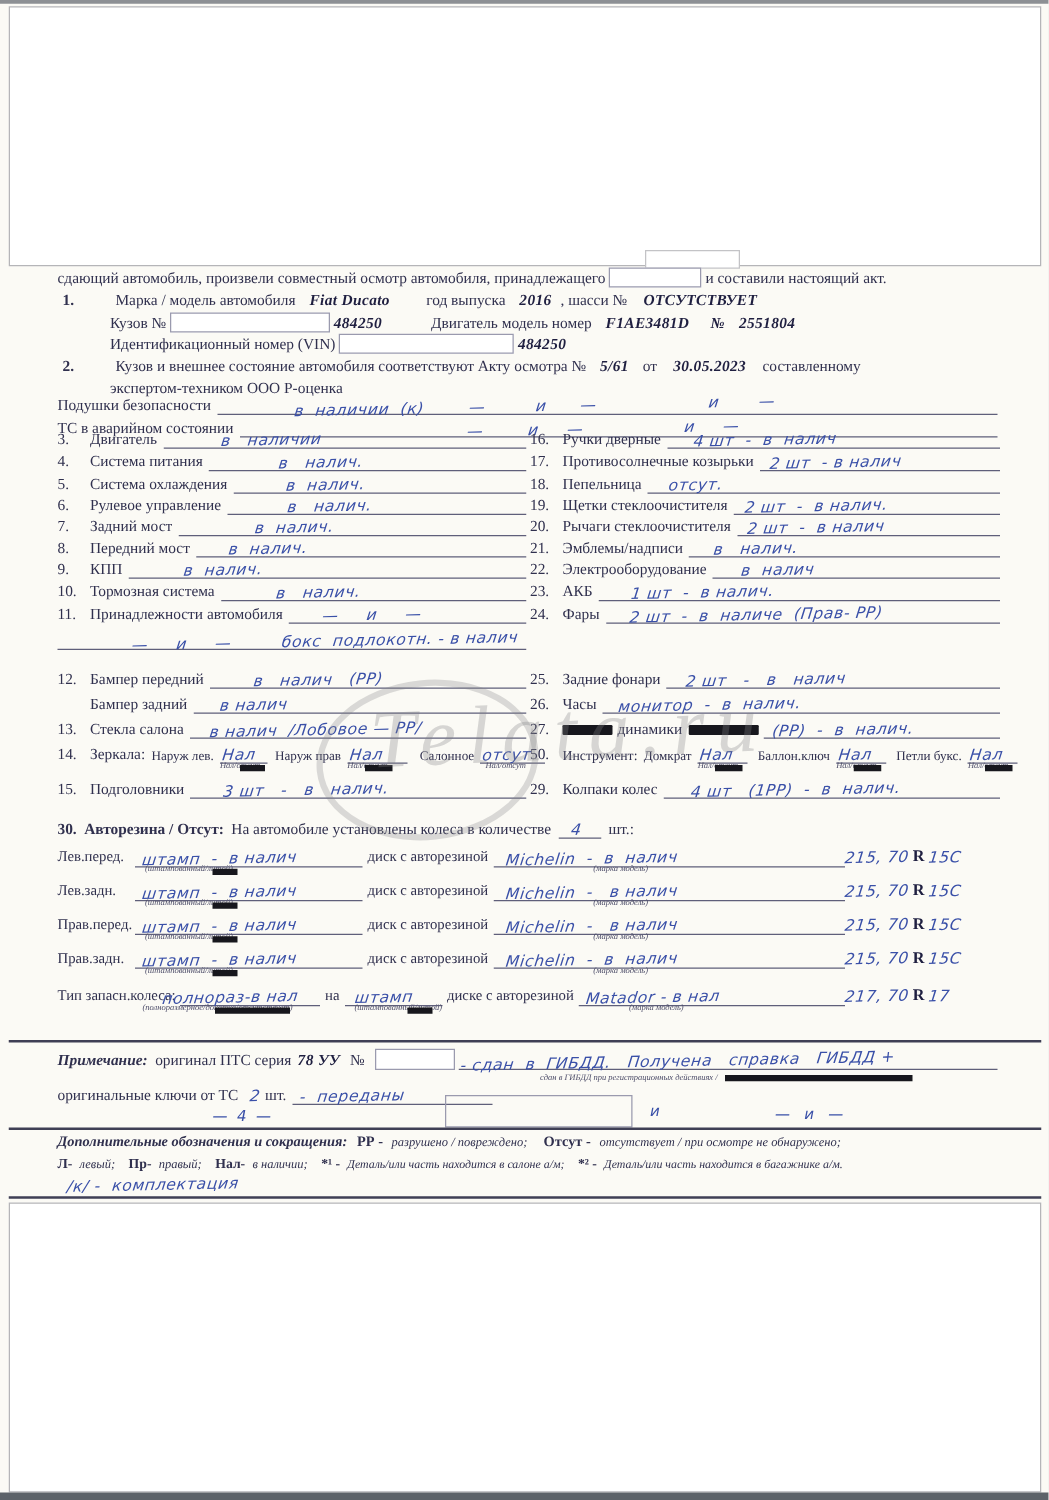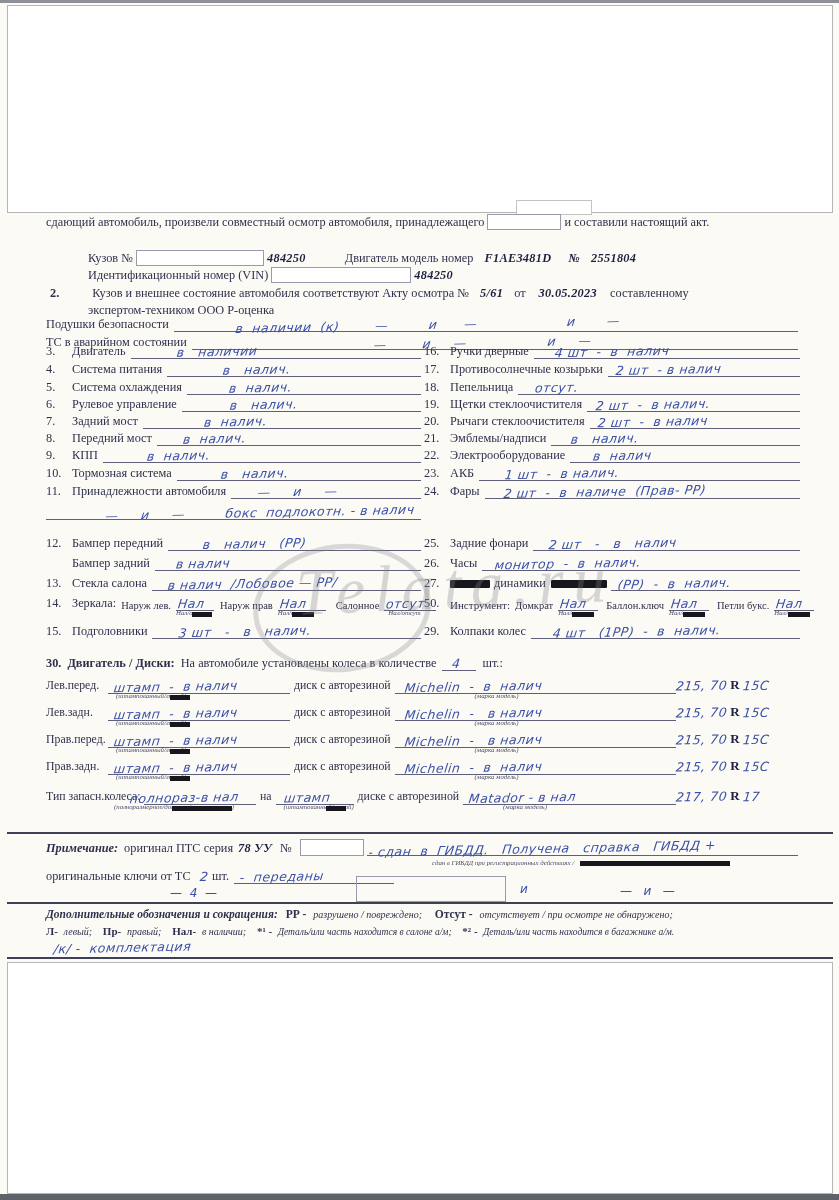--- a/index.html
+++ b/index.html
@@ -41,20 +41,29 @@
 <div class="page">
   <div class="edge-top"></div>
 
   <div class="redact" style="left:7px;top:5px;width:824px;height:206px;"></div>
   <div class="redact" style="left:516px;top:200px;width:74px;height:13px;border-color:#c3c3c6;"></div>
 
   <div class="line" style="left:46px;top:214px;">
     <span>сдающий автомобиль, произвели совместный осмотр автомобиля, принадлежащего</span><span class="wbox" style="width:72px;"></span><span>и составили настоящий акт.</span>
   </div>
 
+  <div class="line" style="left:50px;top:233px;">
+    <b style="margin-right:30px;">1.</b>
+    <span>Марка / модель автомобиля</span>
+    <span class="bv" style="margin:0 26px 0 8px;">Fiat Ducato</span>
+    <span>год выпуска</span>
+    <span class="bv" style="margin:0 4px 0 8px;">2016</span>
+    <span>, шасси №</span>
+    <span class="bv" style="margin-left:10px;">ОТСУТСТВУЕТ</span>
+  </div>
   <div class="line" style="left:88px;top:250px;">
     <span>Кузов №</span><span class="wbox" style="width:126px;"></span><span class="bv">484250</span>
     <span style="margin-left:36px;">Двигатель модель номер</span>
     <span class="bv" style="margin:0 14px 0 8px;">F1AE3481D</span>
     <span class="bv">№</span>
     <span class="bv" style="margin-left:8px;">2551804</span>
   </div>
   <div class="line" style="left:88px;top:267px;">
     <span>Идентификационный номер (VIN)</span><span class="wbox" style="width:138px;"></span><span class="bv">484250</span>
   </div>
@@ -317,21 +326,21 @@
   <div class="row" style="left:424px;top:623px;width:376px;">
       <span class="num">29.</span>
       <span class="lbl">Колпаки колес</span>
       <span class="blank">
         <i class="hw" style="left:8%;">4 шт   (1РР)  -  в  налич.</i>
       </span>
     </div>
 
   <div class="row" style="left:46px;top:655px;width:752px;">
     <b style="margin-right:6px;">30.</b>
-    <b style="margin-right:6px;">Двигатель / Диски:</b>
+    <b style="margin-right:6px;">Авторезина / Отсут:</b>
     <span>На автомобиле установлены колеса в количестве</span>
     <span class="blank" style="flex:0 0 34px;margin:0 6px;">
         <i class="hw" style="left:10px;">4</i>
       </span>
     <span>шт.:</span>
   </div>
 
   <div class="wrow" style="top:677px;">
     <span class="wlbl">Лев.перед.</span>
     <span class="blank" style="flex:0 0 182px;">

